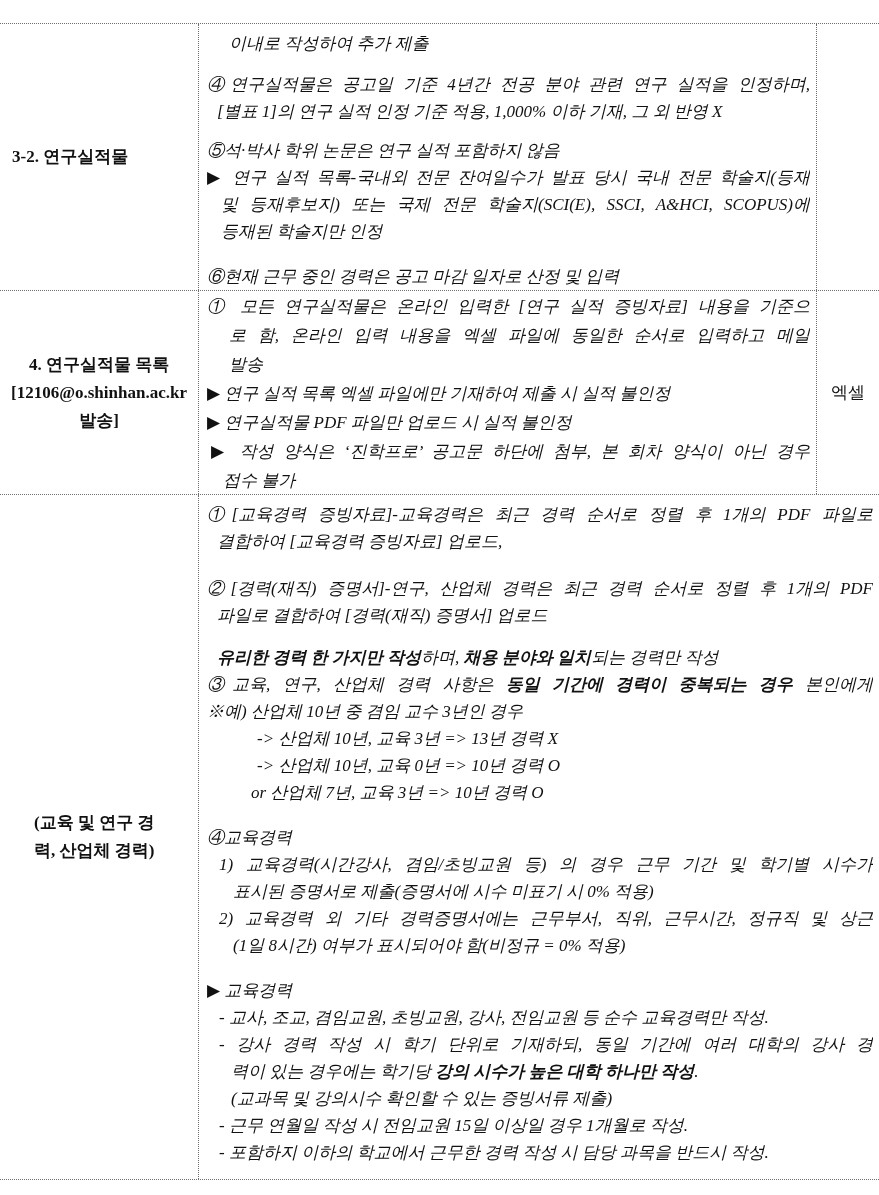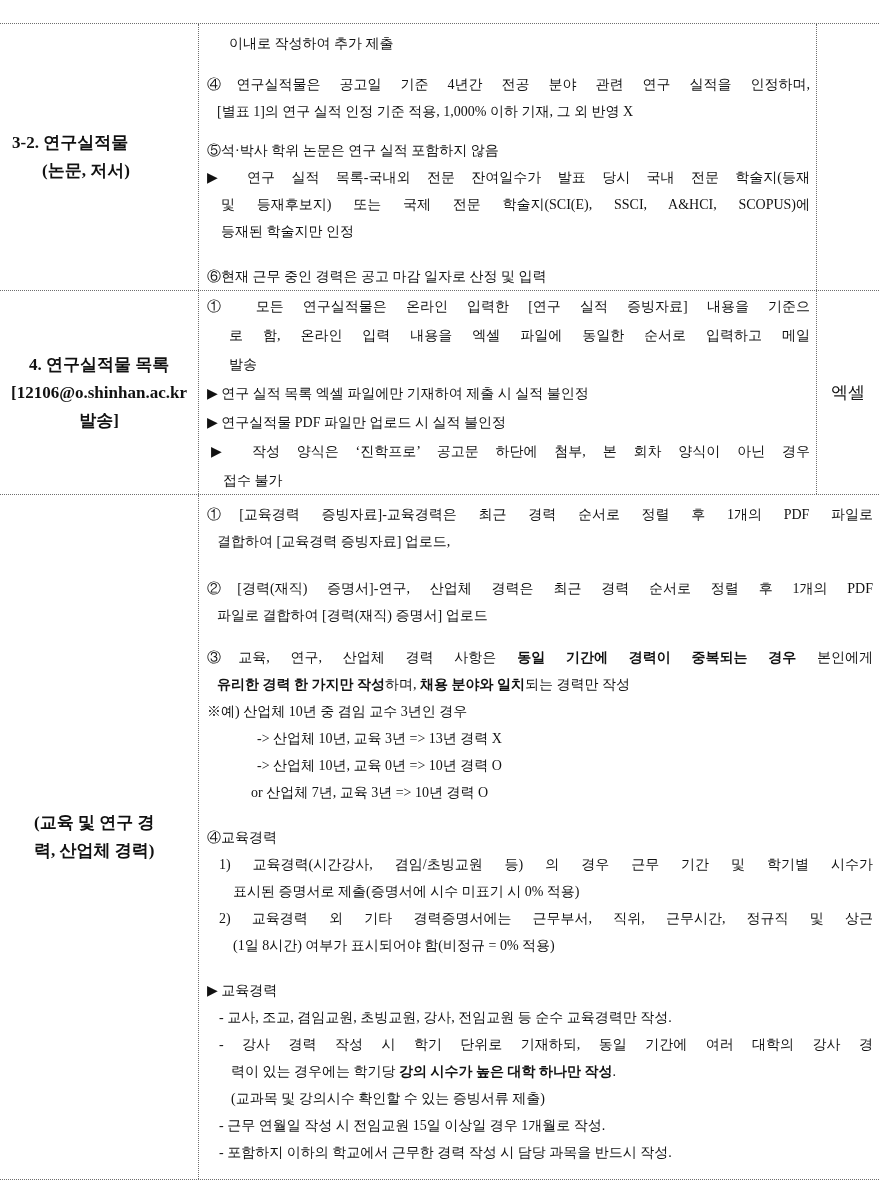--- a/index.html
+++ b/index.html
@@ -15,40 +15,39 @@
   .row.last { border-bottom:1px dotted #6e6e6e; }
   .cell { overflow:hidden; }
   .cell-label {
     width:199px; flex:0 0 199px;
     border-right:1px dotted #6e6e6e;
     display:flex; flex-direction:column; justify-content:center;
     font-weight:bold; font-size:17px; line-height:28px;
   }
   .cell-label .lbl-line { white-space:nowrap; }
   .cell-label.center .lbl-line { text-align:center; padding-left:0 !important; }
-  .cell-content { flex:1 1 auto; padding:0 6px 0 8px; font-size:14px; }
+  .cell-content { flex:1 1 auto; padding:0 6px 0 8px; font-size:17px;font-style:italic; }
   .cell-right {
     width:63px; flex:0 0 63px;
     border-left:1px dotted #6e6e6e;
     display:flex; align-items:center; justify-content:center;
     font-size:17px;
   }
   .para { }
   .tline { overflow:hidden; }
   .tline.fill { text-align:justify; text-align-last:justify; }
   b { font-weight:bold; }
 </style>
 </head>
 <body>
 
 <div class="doc-table" id="table-root">
     <div class="row" style="height: 267px;">
       <div class="cell cell-label">
         <div class="lbl-line" style="padding-left: 12px;">3-2. 연구실적물</div>
-        <div class="lbl-line" style="padding-left: 42px;">(논문, 저서)</div>
       </div>
       <div class="cell cell-content" style="padding-top: 6px; line-height: 27px;">
         <div class="para" style="margin-top: 0px;">
           <div class="tline" style="padding-left: 22px; height: 27px;"><span>이내로 작성하여 추가 제출</span></div>
         </div>
         <div class="para" style="margin-top: 14px;">
           <div class="tline fill" style="padding-left: 0px; height: 27px;"><span>④연구실적물은 공고일 기준 4년간 전공 분야 관련 연구 실적을 인정하며,</span></div>
           <div class="tline" style="padding-left: 10px; height: 27px;"><span>[별표 1]의 연구 실적 인정 기준 적용, 1,000% 이하 기재, 그 외 반영 X</span></div>
         </div>
         <div class="para" style="margin-top: 12px;">
@@ -102,22 +101,22 @@
       <div class="cell cell-content" style="padding-top: 6px; line-height: 27px;">
         <div class="para" style="margin-top: 0px;">
           <div class="tline fill" style="padding-left: 0px; height: 27px;"><span>①[교육경력 증빙자료]-교육경력은 최근 경력 순서로 정렬 후 1개의 PDF 파일로</span></div>
           <div class="tline" style="padding-left: 10px; height: 27px;"><span>결합하여 [교육경력 증빙자료] 업로드,</span></div>
         </div>
         <div class="para" style="margin-top: 20px;">
           <div class="tline fill" style="padding-left: 0px; height: 27px;"><span>②[경력(재직) 증명서]-연구, 산업체 경력은 최근 경력 순서로 정렬 후 1개의 PDF</span></div>
           <div class="tline" style="padding-left: 10px; height: 27px;"><span>파일로 결합하여 [경력(재직) 증명서] 업로드</span></div>
         </div>
         <div class="para" style="margin-top: 15px;">
+          <div class="tline" style="padding-left: 10px; height: 27px;"><b>유리한 경력 한 가지만 작성</b><span>하며, </span><b>채용 분야와 일치</b><span>되는 경력만 작성</span></div>
           <div class="tline fill" style="padding-left: 0px; height: 27px;"><span>③교육, 연구, 산업체 경력 사항은 </span><b>동일 기간에 경력이 중복되는 경우</b><span> 본인에게</span></div>
-          <div class="tline" style="padding-left: 10px; height: 27px;"><b>유리한 경력 한 가지만 작성</b><span>하며, </span><b>채용 분야와 일치</b><span>되는 경력만 작성</span></div>
         </div>
         <div class="para" style="margin-top: 0px;">
           <div class="tline" style="padding-left: 0px; height: 27px;"><span>※예) 산업체 10년 중 겸임 교수 3년인 경우</span></div>
           <div class="tline" style="padding-left: 50px; height: 27px;"><span>-&gt; 산업체 10년, 교육 3년 =&gt; 13년 경력 X</span></div>
           <div class="tline" style="padding-left: 50px; height: 27px;"><span>-&gt; 산업체 10년, 교육 0년 =&gt; 10년 경력 O</span></div>
           <div class="tline" style="padding-left: 44px; height: 27px;"><span>or 산업체  7년, 교육 3년 =&gt; 10년 경력 O</span></div>
         </div>
         <div class="para" style="margin-top: 18px;">
           <div class="tline" style="padding-left: 0px; height: 27px;"><span>④교육경력</span></div>
           <div class="tline fill" style="padding-left: 12px; height: 27px;"><span>1) 교육경력(시간강사, 겸임/초빙교원 등) 의 경우 근무 기간 및 학기별 시수가</span></div>

